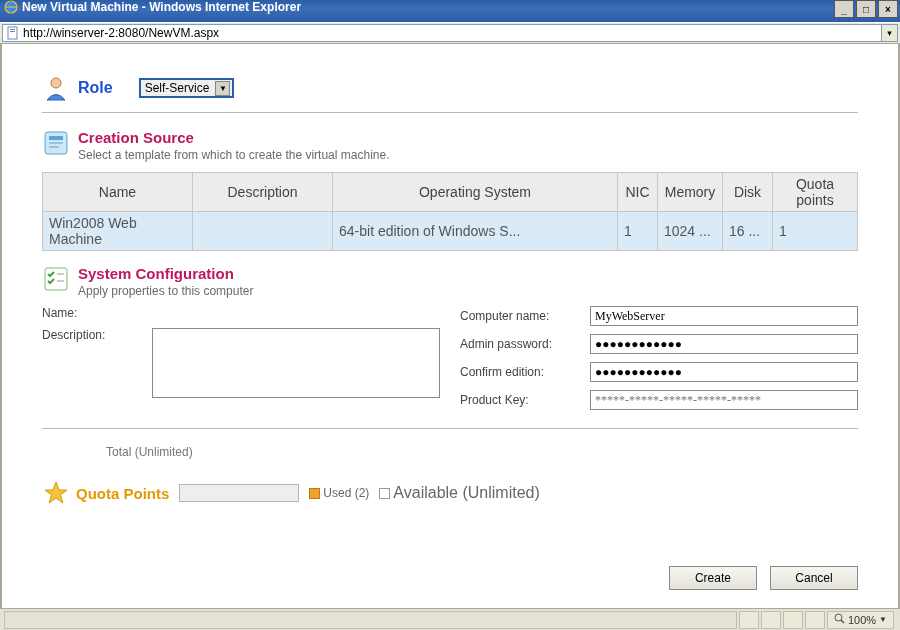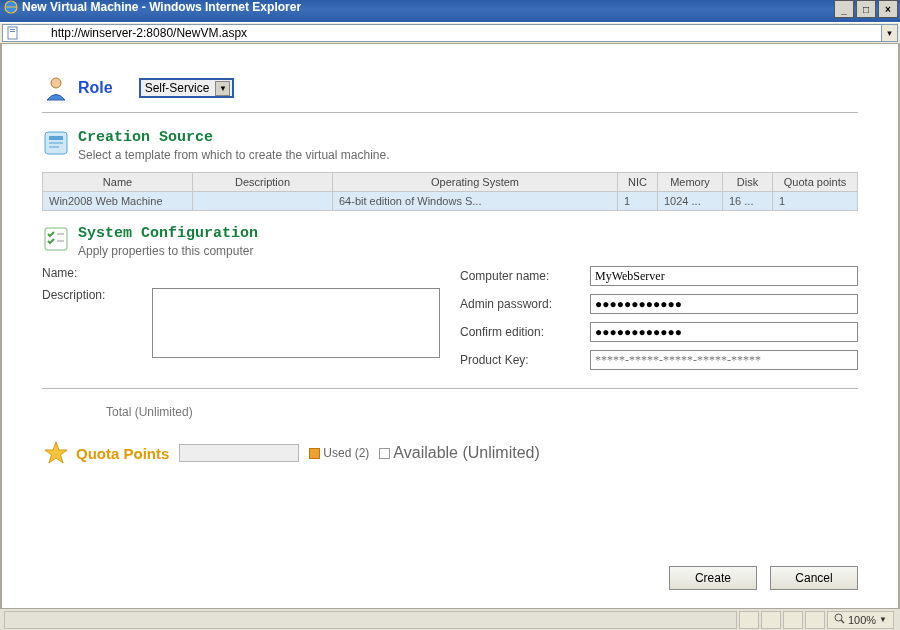--- a/index.html
+++ b/index.html
@@ -46,21 +46,20 @@
     display:flex; align-items:center;
     padding: 0 2px;
   }
   .addressbar .url-field {
     flex:1;
     background:#fff;
     border:1px solid #7f9db9;
     height:18px;
     display:flex; align-items:center;
     padding:0 3px;
-    gap:28px;
   }
   .addressbar .url-icon { width:14px; height:14px; margin-right:3px; }
   .addr-dd {
     width:16px; height:18px;
     background:#ece9d8;
     border:1px solid #7f9db9;
     border-left:none;
     display:inline-flex;align-items:center;justify-content:center;
     font-size:9px;
   }
@@ -89,28 +88,28 @@
     height:20px;
     display:flex; align-items:center;
     padding:0 2px 0 4px;
     font-size:12px;
   }
   .role-select .dd {
     width:15px;height:15px;background:#d6d4c8;border:1px solid #888;margin-left:6px;
     display:inline-flex;align-items:center;justify-content:center;font-size:8px;
   }
   hr.div { border:none; border-top:1px solid #b8b8b8; margin:10px 0 16px 0;}
-  .cs-title { color:#15803d; font-weight:bold; font-size:15px;font-family:Liberation Mono, monospace; }
+  .cs-title { color:#be185d; font-weight:bold; font-size:15px; }
   .cs-sub { color:#6a6a6a; font-size:12px; margin-top:2px;}
   .grid {
     margin-top:10px;
     border:1px solid #c7c7c7;
     width: 100%;
     border-collapse: collapse;
-    font-size:11px;
+    font-size:14px;
   }
   .grid th {
     background:#ececec;
     border:1px solid #c7c7c7;
     font-weight:normal;
     color:#444;
     padding:3px 6px;
   }
   .grid td {
     border:1px solid #c7c7c7;

